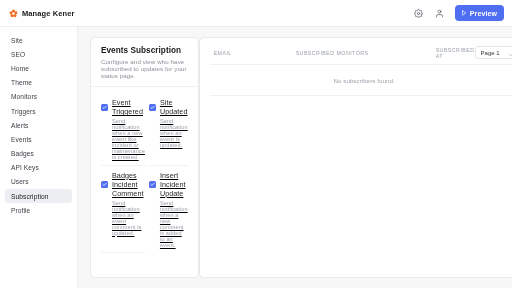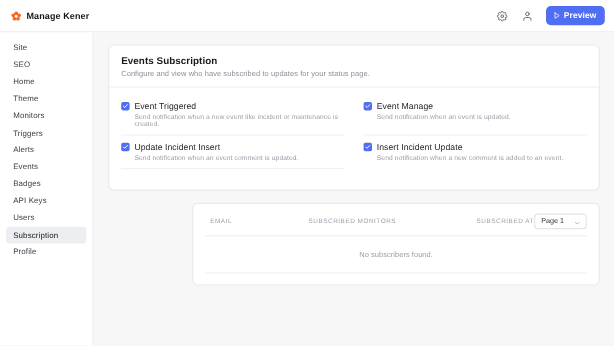--- a/index.html
+++ b/index.html
@@ -85,23 +85,22 @@
   .nav-item.active {
     background: #eceef1;
     color: #17191c;
   }
 
   
   .main {
     flex: 1 1 auto;
     padding: 10px 12px 0 12px;
     display: flex;
-    flex-direction: column;
+    flex-direction: row;
     min-width: 0;
-    align-items: flex-end;
   }
 
   .card {
     background: #ffffff;
     border: 1px solid #e8eaed;
     border-radius: 5px;
     margin-bottom: 10px;
   }
   .card-head {
     padding: 8px 10px 7px 10px;
@@ -118,21 +117,22 @@
     font-size: 6.2px;
     color: #8a9099;
     letter-spacing: .08px;
   }
 
   
   .cbx-body { padding: 7px 10px 8px 10px; }
   .cbx-grid {
     display: grid;
     grid-template-columns: 1fr 1fr;
-    column-gap: 16px;
+    column-gap: 4px;
+    text-decoration: underline;
   }
   .cbx-cell {
     padding: 4.5px 0 5px 0;
     border-bottom: 1px solid #f1f2f4;
   }
   .cbx-cell.last-row { border-bottom: none; }
   .cbx-cell.empty { border-bottom: none; }
   .cbx-row { display: flex; align-items: center; gap: 4px; }
   .cbx {
     width: 7px; height: 7px;
@@ -286,34 +286,34 @@
             <div class="cbx-desc">Send notification when a new event like incident or maintenance is created.</div>
           </div>
 
           <div class="cbx-cell">
             <div class="cbx-row">
               <span class="cbx">
                 <svg width="5" height="5" viewBox="0 0 24 24" fill="none" stroke="#ffffff" stroke-width="4" stroke-linecap="round" stroke-linejoin="round">
                   <polyline points="20 6 9 17 4 12"></polyline>
                 </svg>
               </span>
-              <span class="cbx-label">Event Manage</span>
+              <span class="cbx-label">Site Updated</span>
             </div>
             <div class="cbx-desc">Send notification when an event is updated.</div>
           </div>
 
 
           <div class="cbx-cell">
             <div class="cbx-row">
               <span class="cbx">
                 <svg width="5" height="5" viewBox="0 0 24 24" fill="none" stroke="#ffffff" stroke-width="4" stroke-linecap="round" stroke-linejoin="round">
                   <polyline points="20 6 9 17 4 12"></polyline>
                 </svg>
               </span>
-              <span class="cbx-label">Update Incident Insert</span>
+              <span class="cbx-label">Badges Incident Comment</span>
             </div>
             <div class="cbx-desc">Send notification when an event comment is updated.</div>
           </div>
 
           <div class="cbx-cell last-row">
             <div class="cbx-row">
               <span class="cbx">
                 <svg width="5" height="5" viewBox="0 0 24 24" fill="none" stroke="#ffffff" stroke-width="4" stroke-linecap="round" stroke-linejoin="round">
                   <polyline points="20 6 9 17 4 12"></polyline>
                 </svg>

